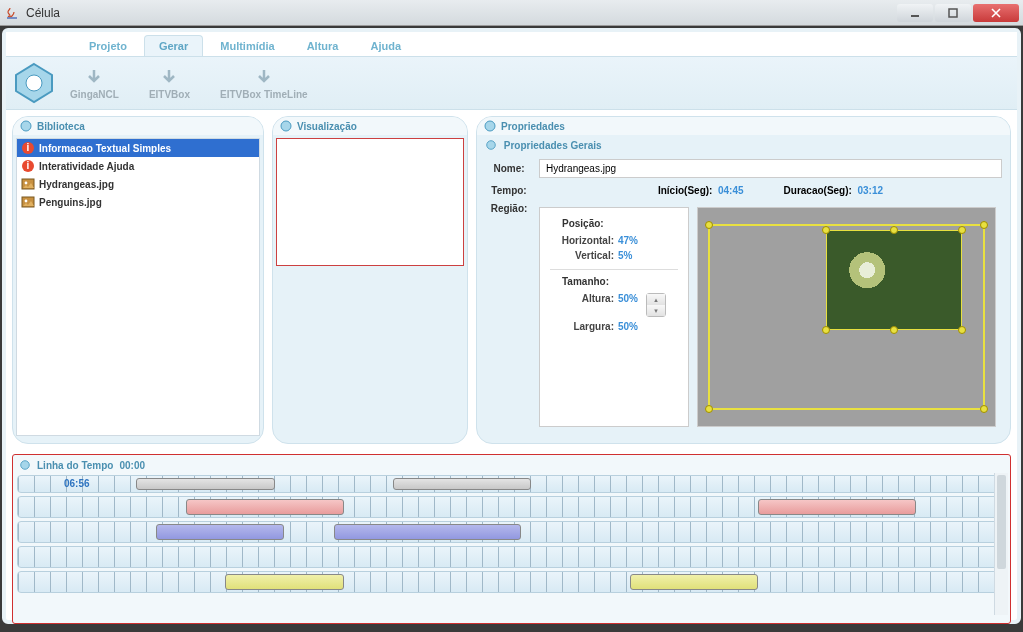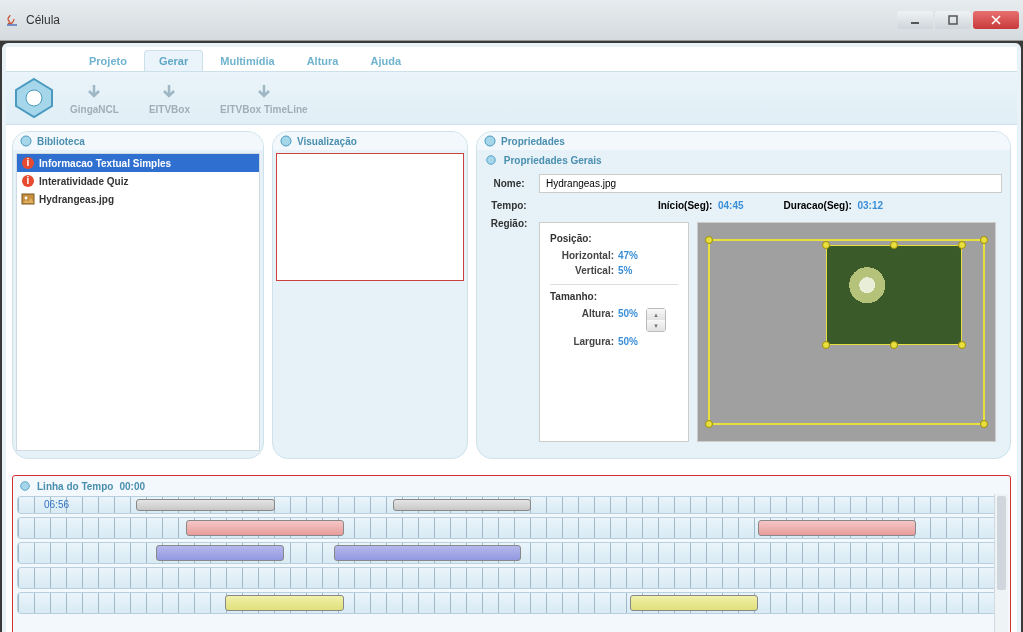--- a/index.html
+++ b/index.html
@@ -1,17 +1,17 @@
 <!DOCTYPE html>
 <html><head>
 <meta charset="utf-8">
 <style>
 *{box-sizing:border-box;margin:0;padding:0;font-family:Verdana,Arial,sans-serif;font-size:10px}
 body{background:#3a3a3a;width:1023px;height:632px;overflow:hidden}
-.titlebar{height:41px;background:linear-gradient(#e8ecef,#d4dade);display:flex;align-items:center;padding:4px 4px;border-bottom:1px solid #999}
+.titlebar{height:26px;background:linear-gradient(#e8ecef,#d4dade);display:flex;align-items:center;padding:4px 4px;border-bottom:1px solid #999}
 .titlebar .java-icon{width:16px;height:16px;margin-right:6px}
 .titlebar .java-icon svg{width:16px;height:16px}
 .titlebar .title{flex:1;color:#333;font-size:12px}
 .winbtns{display:flex;gap:2px}
 .winbtn{width:36px;height:18px;border:none;border-radius:3px;display:flex;align-items:center;justify-content:center;cursor:pointer}
 .min,.max{background:linear-gradient(#f0f3f5,#cfd5da)}
 .close{background:linear-gradient(#e87070,#c83a3a);width:46px}
 .close svg,.min svg,.max svg{width:10px;height:10px}
 .app{background:#fff;border:4px solid #e8f2f7;border-radius:6px;margin:2px;height:596px;position:relative}
 .tabbar{height:24px;display:flex;align-items:flex-end;padding-left:68px;gap:2px;background:#fff}
@@ -36,38 +36,38 @@
 .props{flex:1}
 .props-sub{padding:4px 8px;color:#4a8fb0;font-weight:bold}
 .props-body{padding:4px 8px;display:flex;flex-direction:column;gap:4px}
 .prow{display:flex;align-items:center;gap:6px}
 .plabel{width:48px;font-weight:bold;text-align:center;color:#333}
 .pinput{flex:1;background:#fff;border:1px solid #ccc;padding:3px 6px}
 .tempo-row{display:flex;align-items:center;gap:40px;padding:3px 0;font-weight:bold}
 .tempo-row .v{color:#3a8fd8}
 .region-split{display:flex;gap:8px;margin-top:4px}
 .region-left{background:#fff;border:1px solid #ccc;padding:8px 10px;width:150px;font-weight:bold;color:#444}
-.region-left .subh{margin:2px 0 4px;color:#333}
+.region-left .subh{margin:2px 12px 4px;color:#333}
 .region-left .kv{display:flex;justify-content:flex-start;gap:4px;padding:2px 0}
 .region-left .kv .k{width:64px;text-align:right}
 .region-left .kv .v{color:#3a8fd8}
 .divider-line{border-top:1px solid #ddd;margin:6px 0}
 .stepper{display:inline-flex;flex-direction:column;border:1px solid #bbb;border-radius:3px;width:20px;height:24px;margin-left:4px;vertical-align:middle}
 .stepper button{flex:1;border:none;background:linear-gradient(#f8f8f8,#e2e2e2);font-size:7px;cursor:pointer;color:#777}
 .region-preview{flex:1;background:#a0a0a0;border:1px solid #ccc;height:220px;position:relative;margin-right:6px}
 .region-preview .outer{position:absolute;left:10px;top:16px;right:10px;bottom:16px;border:2px solid #e8e040}
 .region-preview .sel{position:absolute;left:128px;top:22px;width:136px;height:100px;border:1px solid #e8e040}
 .handle{width:8px;height:8px;background:#e8e040;border:1px solid #a08f00;border-radius:50%;position:absolute}
-.timeline-wrap{margin:10px 6px;border:1px solid #d03030;border-radius:3px;background:#f2f8fb;height:170px;padding:2px;position:relative}
+.timeline-wrap{margin:4px 6px;border:1px solid #d03030;border-radius:3px;background:#f2f8fb;height:170px;padding:2px;position:relative}
 .tl-header{display:flex;align-items:center;gap:6px;padding:2px 4px;font-weight:bold;color:#4a8fb0}
 .timeline-body{padding:2px;position:relative;height:142px;overflow:hidden}
 .tl-ruler{height:18px;background:linear-gradient(#eaf4fa,#d8eaf4);border:1px solid #b8d0de;border-radius:4px;margin-bottom:3px;position:relative;overflow:hidden}
 .tl-track{height:22px;background:linear-gradient(#eaf4fa,#d8eaf4);border:1px solid #b8d0de;border-radius:4px;margin-bottom:3px;position:relative;overflow:hidden}
 .tl-ticks{position:absolute;inset:0;background-image:repeating-linear-gradient(90deg,#a0b8c8 0,#a0b8c8 1px,transparent 1px,transparent 16px)}
-.tl-time{position:absolute;left:26px;top:2px;color:#2f74c0;font-weight:normal}
+.tl-time{position:absolute;left:46px;top:2px;color:#2f74c0;font-weight:bold}
 .clip{position:absolute;top:2px;bottom:2px;border:1px solid #888;border-radius:3px}
 .clip.gray{background:linear-gradient(#e4e4e4,#c8c8c8)}
 .clip.red{background:linear-gradient(#f6c6c6,#e89c9c)}
 .clip.blue{background:linear-gradient(#b4b8ec,#9298e0)}
 .clip.yellow{background:linear-gradient(#f0f0aa,#e0e07a)}
 .scrollbar-v{position:absolute;right:0;top:0;bottom:0;width:14px;background:#eef3f6;border-left:1px solid #cfdae2}
 .scrollbar-v .thumb{position:absolute;left:2px;right:2px;top:2px;height:94px;background:#cfd7dc;border-radius:2px}
 .flower{position:absolute;inset:0;background:radial-gradient(circle at 30% 40%,#e8eed8 0 8px,#b4c27a 8px 18px,#3a5a2a 18px 100%),radial-gradient(circle at 60% 55%,#dce4c0 0 6px,#98b060 6px 14px,transparent 14px 100%)}
 </style>
 </head>
@@ -154,29 +154,37 @@
                   <circle cx="7" cy="7" r="6" fill="#e84a30"></circle>
                   <text x="7" y="10" text-anchor="middle" font-size="9" font-weight="bold" fill="#fff">i</text>
                 </svg></span>
               <span>Informacao Textual Simples</span>
             </div>
             <div class="lib-item">
               <span class="lib-icon"><svg viewBox="0 0 14 14">
                   <circle cx="7" cy="7" r="6" fill="#e84a30"></circle>
                   <text x="7" y="10" text-anchor="middle" font-size="9" font-weight="bold" fill="#fff">i</text>
                 </svg></span>
-              <span>Interatividade Quiz</span>
+              <span>Interatividade Ajuda</span>
             </div>
             <div class="lib-item">
               <span class="lib-icon"><svg viewBox="0 0 14 14">
                   <rect x="1" y="2" width="12" height="10" fill="#c79040" stroke="#7a5820"></rect>
                   <circle cx="5" cy="6" r="1.4" fill="#fff"></circle>
                   <path d="M2 11l3-3 2 2 3-4 3 5" fill="#e0b060"></path>
                 </svg></span>
               <span>Hydrangeas.jpg</span>
+            </div>
+            <div class="lib-item">
+              <span class="lib-icon"><svg viewBox="0 0 14 14">
+                  <rect x="1" y="2" width="12" height="10" fill="#c79040" stroke="#7a5820"></rect>
+                  <circle cx="5" cy="6" r="1.4" fill="#fff"></circle>
+                  <path d="M2 11l3-3 2 2 3-4 3 5" fill="#e0b060"></path>
+                </svg></span>
+              <span>Penguins.jpg</span>
             </div>
           </div>
       </div>
     </div>
 
     <div class="panel visual">
       <div class="panel-header">
         <svg class="ph-icon" viewBox="0 0 14 14">
             <circle cx="7" cy="7" r="5" fill="#a6d6ea" stroke="#4a9ac0"></circle>
           </svg>

